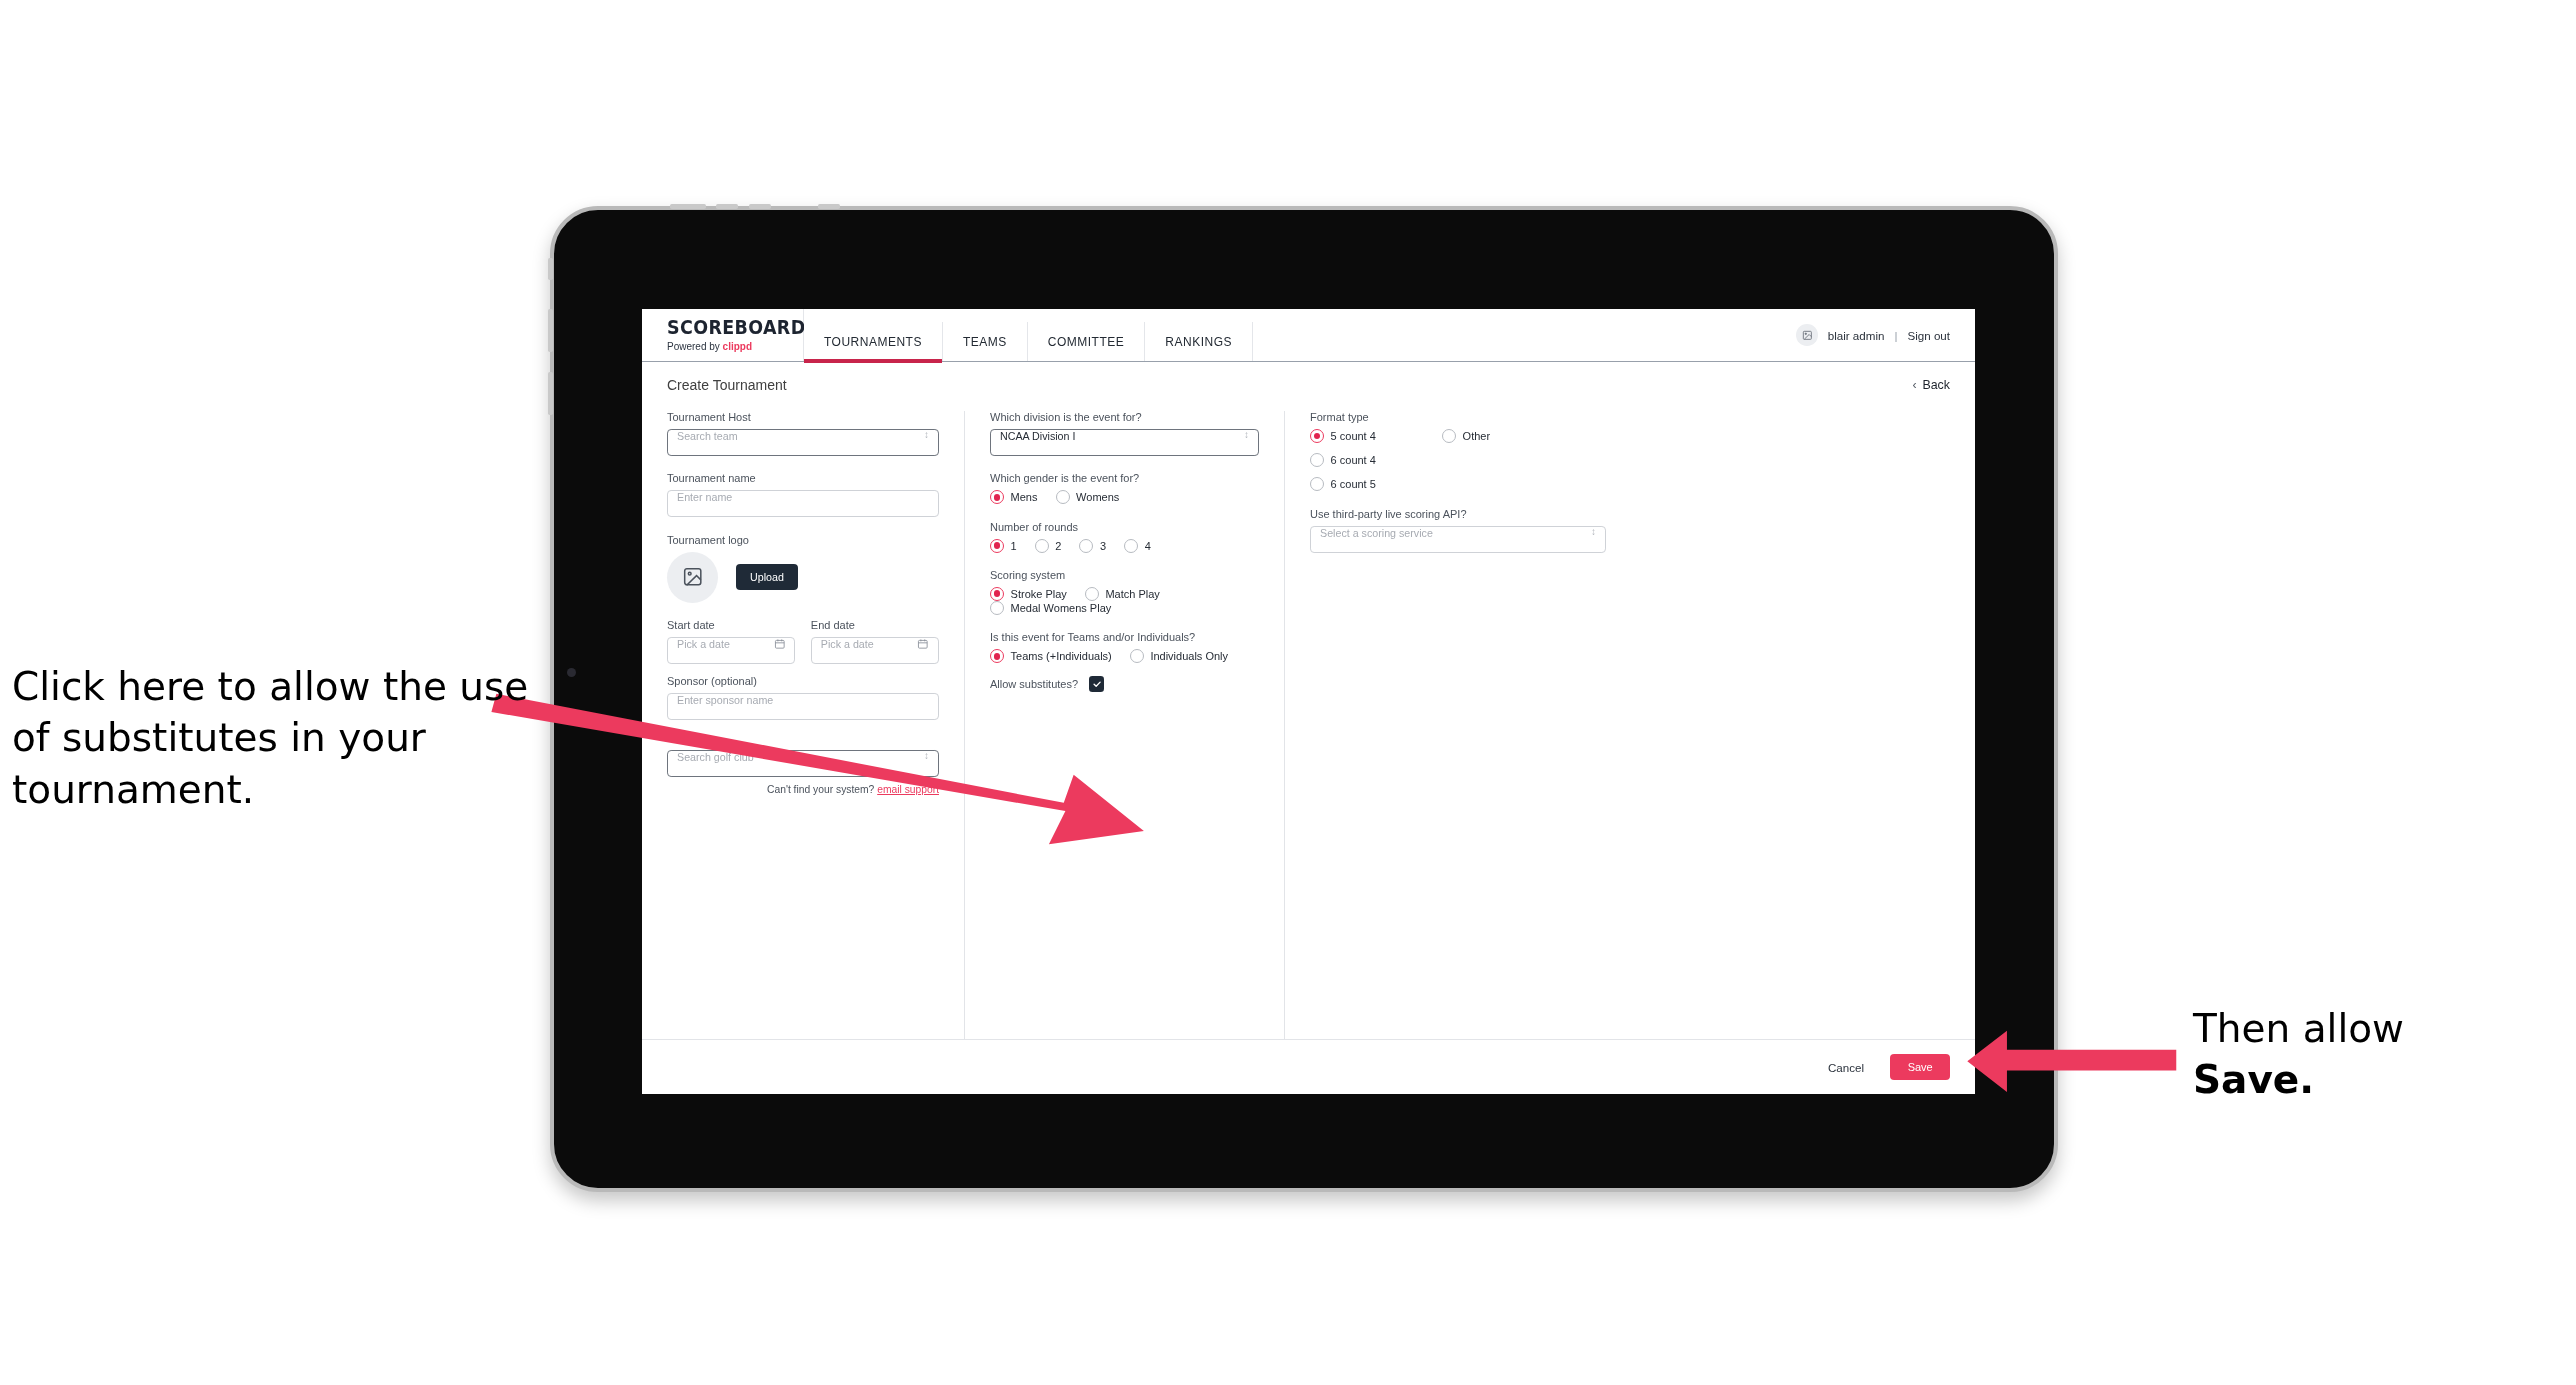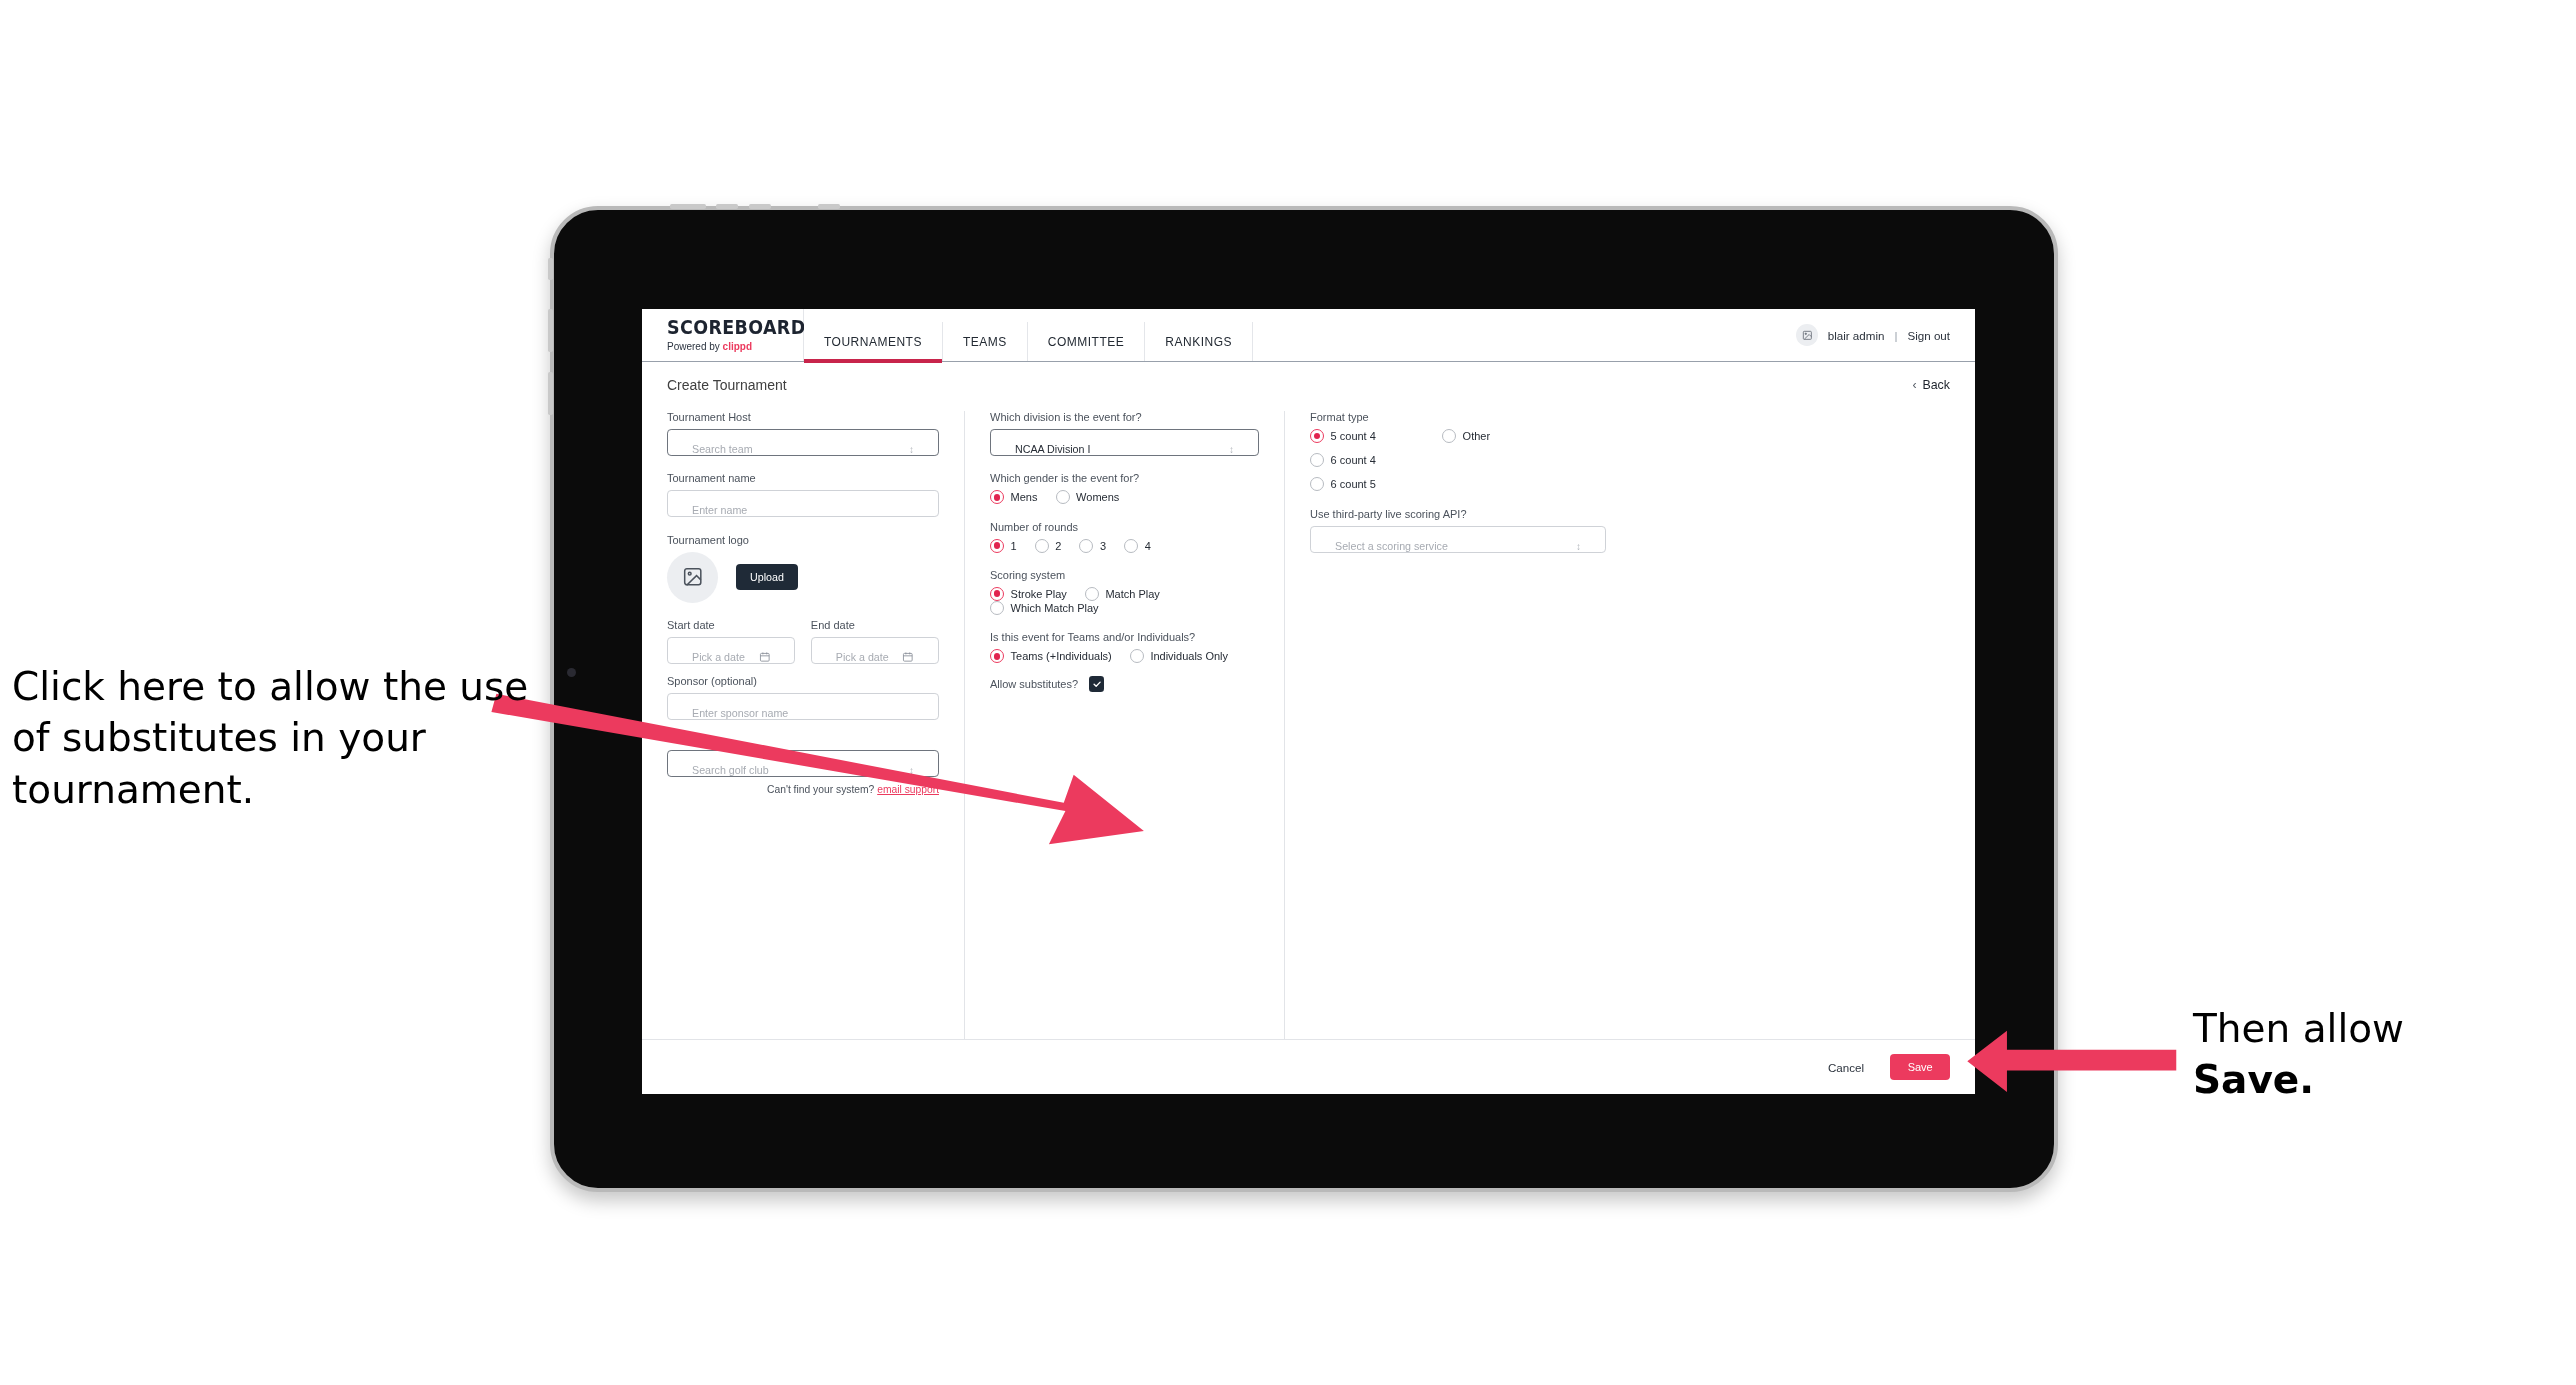--- a/index.html
+++ b/index.html
@@ -103,21 +103,21 @@
   .col2 { width: 320px; border-left: 0.8px solid #e2e4e8; }
   .col3 { width: 347px; border-left: 0.8px solid #e2e4e8; }
 
   .fl { font-size: 11px; color:#4b525c; margin-bottom: 5.8px; }
   .gap-lg { height: 16.5px; }
   .gap-md { height: 11.6px; }
   .gap-sm { height: 7.4px; }
 
   .field {
     height: 27px; border: 0.8px solid #cfd2d7; border-radius: 4.1px;
-    display:flex; align-items:flex-end; padding: 0 24px;
+    display:flex; align-items:flex-start; padding: 0 9px;
     font-size: 10.7px; background:#fff;
   }
   .field.strong { border-color:#6e747d; }
   .field .ph { color:#a7abb2; }
   .field .val { color:#262c35; }
   .field .spin { margin-left:auto; color:#b0b4ba; font-size: 10px; line-height: 1; }
   .field .cal { margin-left:auto; color:#8b9099; display:flex; }
   .field .cal svg { width: 11.6px; height: 11.6px; }
 
   .logo-row { display:flex; align-items:center; gap: 18px; }
@@ -374,21 +374,21 @@
             <div class="radio on">
               <span class="rc"></span>
               <span>Stroke Play</span>
             </div>
             <div class="radio">
               <span class="rc"></span>
               <span>Match Play</span>
             </div>
             <div class="radio">
               <span class="rc"></span>
-              <span>Which Match Play</span>
+              <span>Medal Womens Play</span>
             </div>
           </div>
 
           <div class="gap-lg"></div>
           <div class="fl">Is this event for Teams and/or Individuals?</div>
           <div class="radio-row">
             <div class="radio on">
               <span class="rc"></span>
               <span>Teams (+Individuals)</span>
             </div>

